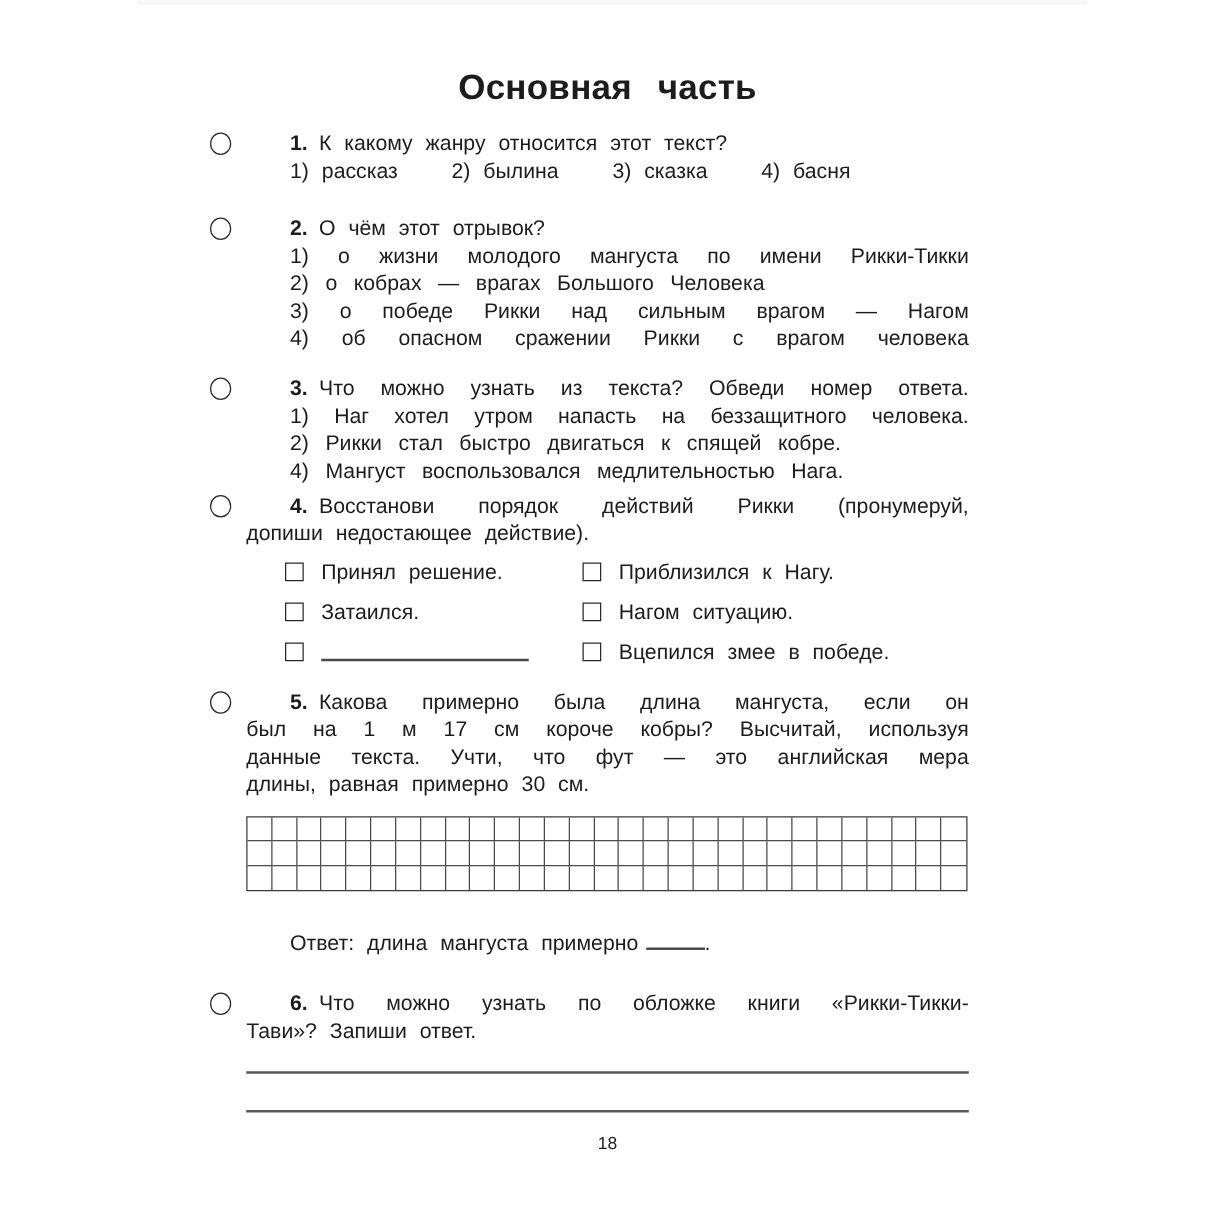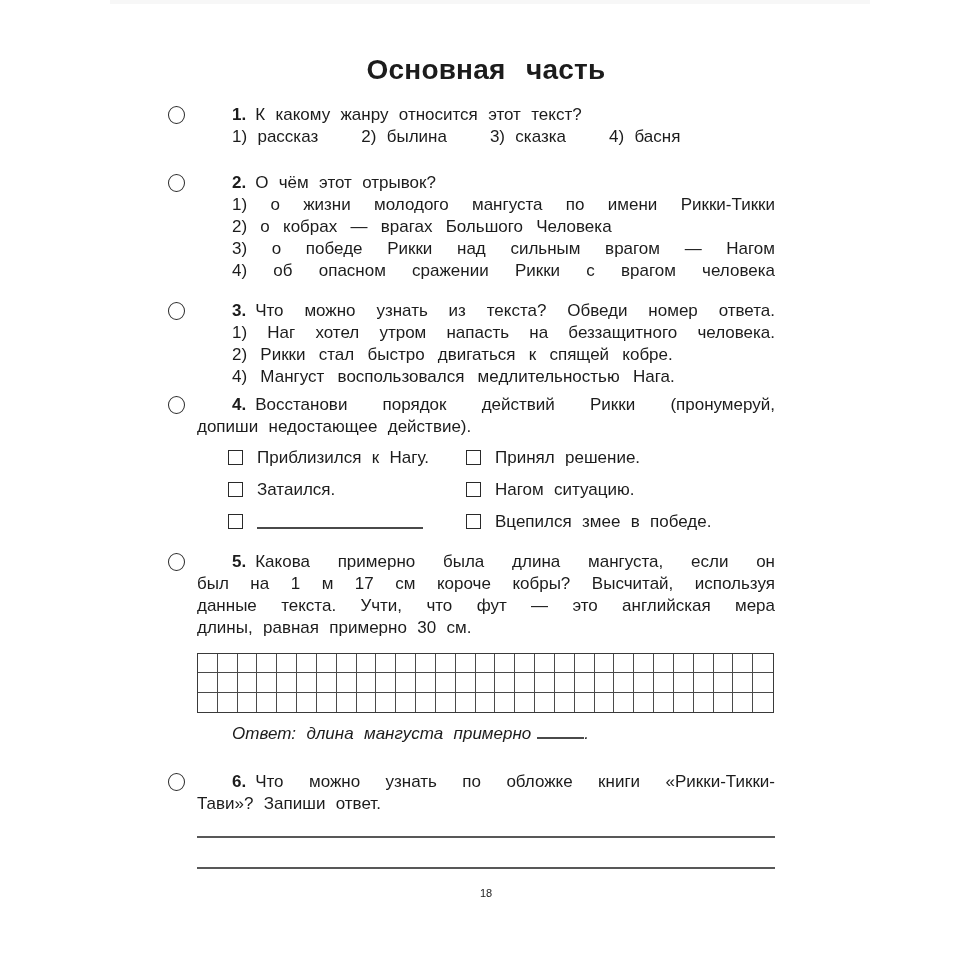--- a/index.html
+++ b/index.html
@@ -85,40 +85,40 @@
     height: 60px;
     display: grid;
     grid-template-rows: repeat(3, 1fr);
     border: 1.4px solid #3a3a3a;
     background: #fff;
   }
   .cell {
     border-right: 1px solid #4a4a4a;
     border-bottom: 1px solid #4a4a4a;
   }
-  .answer-row { margin-top: 10px; padding-left: 35px; word-spacing: 0.33em; font-style: italic; }
+  .answer-row { margin-top: 31px; padding-left: 35px; word-spacing: 0.33em; }
   .answer-blank {
     display: inline-block;
     width: 47px;
     border-bottom: 2px solid #4a4a4a;
     height: 14px;
     margin-left: 6px;
   }
   .write-line {
     height: 0;
     border-bottom: 2px solid #585858;
     margin-top: 20px;
   }
   .write-line + .write-line { margin-top: 29px; }
   .write-lines { margin-top: 0; }
   .q6 .write-lines { margin-top: 21px; }
   .page-number {
     text-align: center;
     margin-top: 13px;
-    font-size: 11px;
+    font-size: 14px;
     color: #222;
   }
 </style>
 </head>
 <body>
 
 <div class="page">
   <div class="top-edge"></div>
 
   <div class="content">
@@ -162,25 +162,25 @@
     <div class="question q4">
       <span class="bullet"></span>
       <div class="head jl">
         <span class="qnum">4.</span><span>Восстанови порядок действий Рикки (пронумеруй,</span>
       </div>
       <div class="ws">допиши недостающее действие).</div>
 
       <div class="cbgrid">
         <div class="cbitem">
           <span class="cbox"></span>
+          <span>Принял решение.</span>
+        </div>
+        <div class="cbitem">
+          <span class="cbox"></span>
           <span>Приблизился к Нагу.</span>
-        </div>
-        <div class="cbitem">
-          <span class="cbox"></span>
-          <span>Принял решение.</span>
         </div>
         <div class="cbitem">
           <span class="cbox"></span>
           <span>Затаился.</span>
         </div>
         <div class="cbitem">
           <span class="cbox"></span>
           <span>Нагом ситуацию.</span>
         </div>
         <div class="cbitem">

